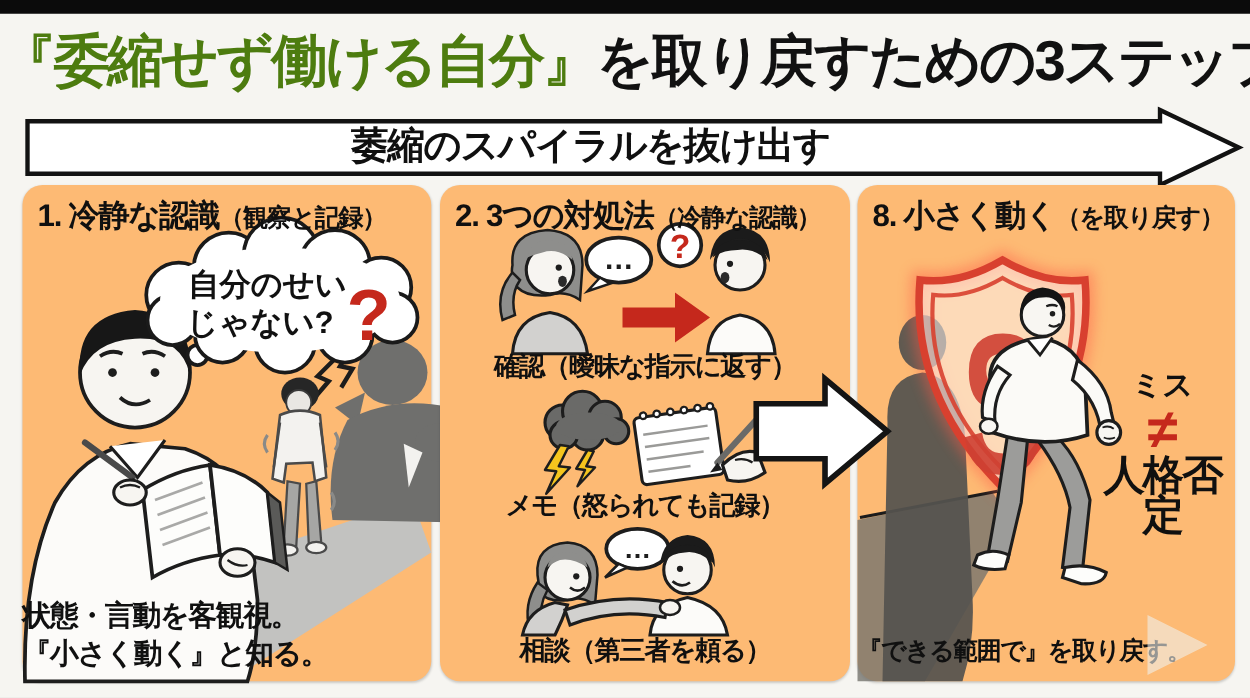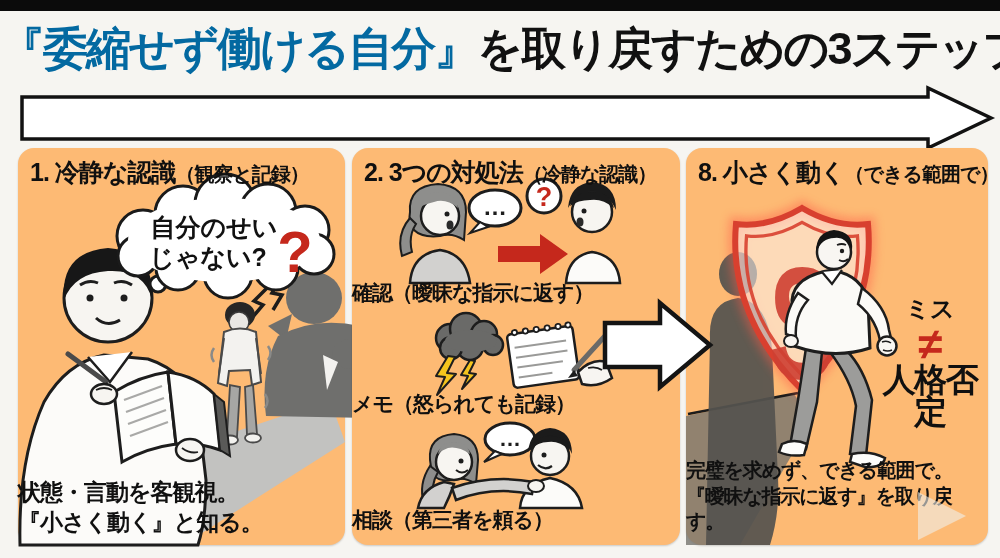--- a/index.html
+++ b/index.html
@@ -1,38 +1,38 @@
 <!DOCTYPE html>
 <html><head>
 <meta charset="utf-8">
 <style>
   html,body{margin:0;padding:0;background:#e8e7e4;}
   .stage{position:relative;width:1000px;height:558px;background:#f6f5f1;overflow:hidden;
          font-family:"Liberation Sans",sans-serif;color:#101010;}
   .topbar{position:absolute;left:0;top:0;width:1000px;height:11px;background:#0b0b0b;}
   .title{position:absolute;left:0;top:12px;width:1000px;height:74px;line-height:74px;
          text-align:center;font-size:45px;font-weight:900;letter-spacing:-2px;white-space:nowrap;}
-  .title-red{color:#0369a1;}
+  .title-red{color:#4d7c0f;}
   .title-black{color:#111111;}
   .banner-svg{position:absolute;left:0;top:85px;width:1000px;height:66px;}
   .banner-label{position:absolute;left:0;top:94px;width:945px;height:46px;line-height:46px;
                 text-align:center;font-size:30px;font-weight:900;letter-spacing:-1px;}
   .panel{position:absolute;top:148px;height:397px;background:#fdba74;border-radius:16px;
          box-shadow:0 1px 2px rgba(0,0,0,.18);}
   .panel1{left:18px;width:327px;}
   .panel2{left:352px;width:328px;}
   .panel3{left:686px;width:302px;}
   .illus{position:absolute;left:0;top:0;width:100%;height:100%;overflow:visible;}
   .ph{position:absolute;margin:0;top:8px;left:12px;font-size:25px;font-weight:900;
       letter-spacing:-1px;white-space:nowrap;z-index:3;}
   .ph-sub{font-size:20px;}
   .pfoot{position:absolute;left:0;bottom:6px;width:100%;text-align:left;font-weight:900;
          font-size:23px;line-height:1.28;letter-spacing:-1px;z-index:3;font-family:Liberation Mono, monospace;}
   .panel3 .pfoot{font-size:20px;bottom:9px;letter-spacing:-1.2px;}
-  .cap{position:absolute;left:0;width:100%;text-align:left;font-size:21px;font-weight:900;
+  .cap{position:absolute;left:0;width:100%;text-align:center;font-size:21px;font-weight:900;
        letter-spacing:-1px;z-index:3;}
   .cap1{top:131px;} .cap2{top:242px;} .cap3{top:358px;}
   .equation{position:absolute;left:190px;top:146px;width:108px;text-align:center;
             font-weight:900;z-index:4;}
   .eq-top{display:block;font-size:24px;line-height:30px;}
   .eq-symbol{display:block;font-size:44px;line-height:40px;color:#c5281c;}
   .eq-bottom{display:block;font-size:33px;line-height:32px;letter-spacing:-1.5px;}
   .flow-arrow{position:absolute;left:595px;top:293px;width:125px;height:105px;z-index:6;}
   .watermark{position:absolute;left:918px;top:492px;width:0;height:0;z-index:7;
              border-top:24px solid transparent;border-bottom:24px solid transparent;
@@ -44,20 +44,21 @@
 
 <div class="stage">
 
   <div class="topbar"></div>
 
   <div class="title"><span class="title-red">『委縮せず働ける自分』</span><span class="title-black">を取り戻すための3ステップ</span></div>
 
   <svg class="banner-svg" viewBox="0 0 1000 66">
     <polygon points="22,12 928,12 928,3 991,33 928,63 928,54 22,54" fill="#ffffff" stroke="#121212" stroke-width="3.5"></polygon>
   </svg>
+  <div class="banner-label">萎縮のスパイラルを抜け出す</div>
 
   <section class="panel panel1">
     <h2 class="ph"><span class="ph-main">1. 冷静な認識</span><span class="ph-sub">（観察と記録）</span></h2>
 
     <svg class="illus" viewBox="0 0 327 397">
       <polygon points="55,338 312,252 327,294 165,397 100,397" fill="#c2c2c0"></polygon>
 
       <g fill="#6f6f6d">
         <ellipse cx="296" cy="150" rx="28" ry="26"></ellipse>
         <path d="M274,166 L250,178 L268,192 Z"></path>
@@ -236,21 +237,21 @@
         <ellipse cx="184" cy="338" rx="8" ry="6" fill="#f7f5f1" stroke="#1d1d1d" stroke-width="2"></ellipse>
       </g>
     </svg>
 
     <div class="cap cap1">確認（曖昧な指示に返す）</div>
     <div class="cap cap2">メモ（怒られても記録）</div>
     <div class="cap cap3">相談（第三者を頼る）</div>
   </section>
 
   <section class="panel panel3">
-    <h2 class="ph"><span class="ph-main">8. 小さく動く</span><span class="ph-sub">（できる範囲で）</span></h2>
+    <h2 class="ph"><span class="ph-main">8. 小さく動く</span><span class="ph-sub">（を取り戻す）</span></h2>
 
     <svg class="illus" viewBox="0 0 302 397">
       <defs>
         <filter id="glow" x="-40%" y="-40%" width="180%" height="180%">
           <feGaussianBlur stdDeviation="5"></feGaussianBlur>
         </filter>
       </defs>
       <polygon points="0,268 108,246 126,272 54,397 0,397" fill="#76746e" opacity="0.8"></polygon>
       <path d="M2,266 L112,245" stroke="#1c1c1c" stroke-width="2.5" fill="none"></path>
       <g fill="#55534f" opacity="0.93">
@@ -285,22 +286,21 @@
       </g>
     </svg>
 
     <div class="equation">
       <span class="eq-top">ミス</span>
       <span class="eq-symbol">≠</span>
       <span class="eq-bottom">人格否定</span>
     </div>
 
     <div class="pfoot">
-      <div>完璧を求めず、できる範囲で。</div>
-      <div>『曖昧な指示に返す』を取り戻す。</div>
+      <div>『できる範囲で』を取り戻す。</div>
     </div>
   </section>
 
   <svg class="flow-arrow" viewBox="0 0 125 105">
     <polygon points="10,30 65,30 65,10 115,52 65,94 65,74 10,74" fill="#ffffff" stroke="#141414" stroke-width="4.5"></polygon>
   </svg>
 
   <div class="watermark"></div>
 
 </div>

